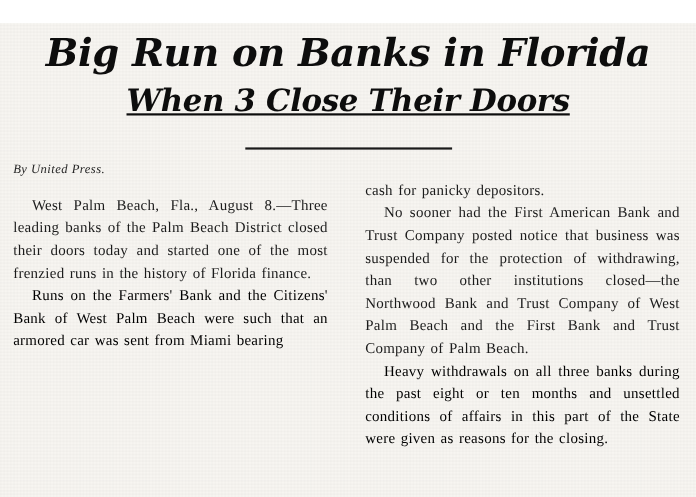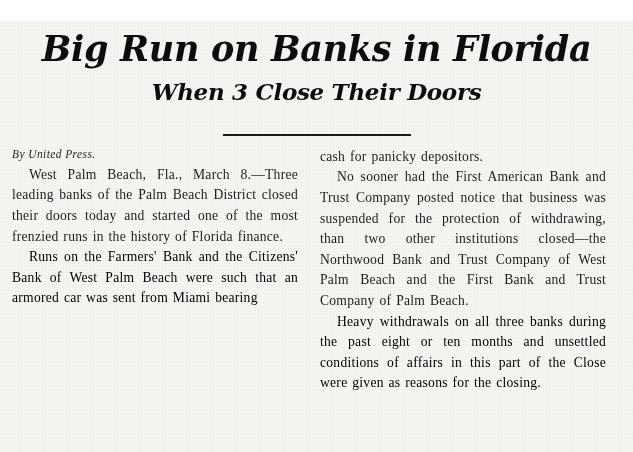--- a/index.html
+++ b/index.html
@@ -35,55 +35,56 @@
   }
   .headline .line1 {
     display: block;
     font-size: 35px;
     line-height: 40px;
     padding-top: 8px;
     white-space: nowrap;
   }
   .headline .line2 {
     display: block;
-    font-size: 23px;
+    font-size: 28px;
     line-height: 41px;
     padding-top: 2px;
     white-space: nowrap;
+    text-decoration: underline;
   }
   .rule {
     width: 188px;
     height: 2px;
     background: #1a1a1a;
     margin: 9px auto 0 auto;
   }
   .columns {
     display: flex;
     margin-top: 11px;
     padding: 0 10px 0 12px;
-    gap: 22px;
+    gap: 34px;
   }
   .col {
     width: 286px;
     font-family: "Liberation Serif", serif;
     font-size: 13.6px;
     line-height: 20.6px;
     text-align: justify;
     color: #1b1b1b;
   }
   .byline {
     font-style: italic;
     font-size: 11.5px;
     line-height: 14px;
     letter-spacing: 0.4px;
     margin-bottom: 4px;
     color: #262626;
   }
   .col p {
-    margin: 0 0 0 0;
+    margin: 16px 0 0 0;
     text-indent: 17px;
     letter-spacing: 0.25px;
     word-spacing: 1.2px;
   }
   .col p.noindent {
     text-indent: 0;
   }
   .col p + p {
     margin-top: 0px;
   }
@@ -102,25 +103,25 @@
     <span class="line1">Big Run on Banks in Florida</span>
     <span class="line2">When 3 Close Their Doors</span>
   </h1>
 
   <div class="rule"></div>
 
   <div class="columns">
 
     <div class="col">
       <div class="byline">By United Press.</div>
-      <p>West Palm Beach, Fla., March 8.—Three leading banks of the Palm Beach District closed their doors today and started one of the most frenzied runs in the history of Florida finance.</p>
+      <p>West Palm Beach, Fla., August 8.—Three leading banks of the Palm Beach District closed their doors today and started one of the most frenzied runs in the history of Florida finance.</p>
       <p class="heavy">Runs on the Farmers' Bank and the Citizens' Bank of West Palm Beach were such that an armored car was sent from Miami bearing</p>
     </div>
 
     <div class="col">
       <p class="noindent">cash for panicky depositors.</p>
       <p>No sooner had the First American Bank and Trust Company posted notice that business was suspended for the protection of withdrawing, than two other institutions closed—the Northwood Bank and Trust Company of West Palm Beach and the First Bank and Trust Company of Palm Beach.</p>
-      <p class="heavy">Heavy withdrawals on all three banks during the past eight or ten months and unsettled conditions of affairs in this part of the Close were given as reasons for the closing.</p>
+      <p class="heavy">Heavy withdrawals on all three banks during the past eight or ten months and unsettled conditions of affairs in this part of the State were given as reasons for the closing.</p>
     </div>
 
   </div>
 
 </div>
 
 </body></html>

